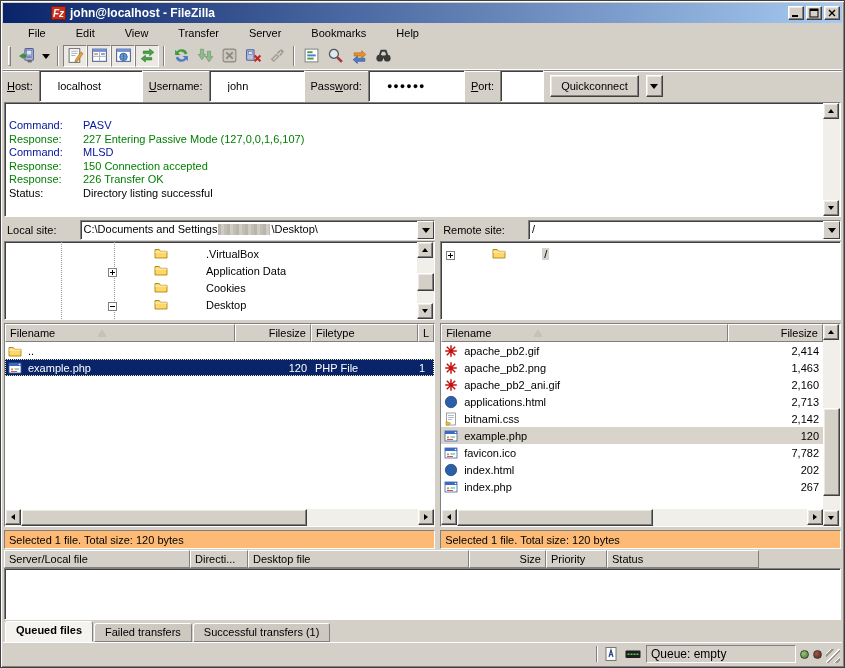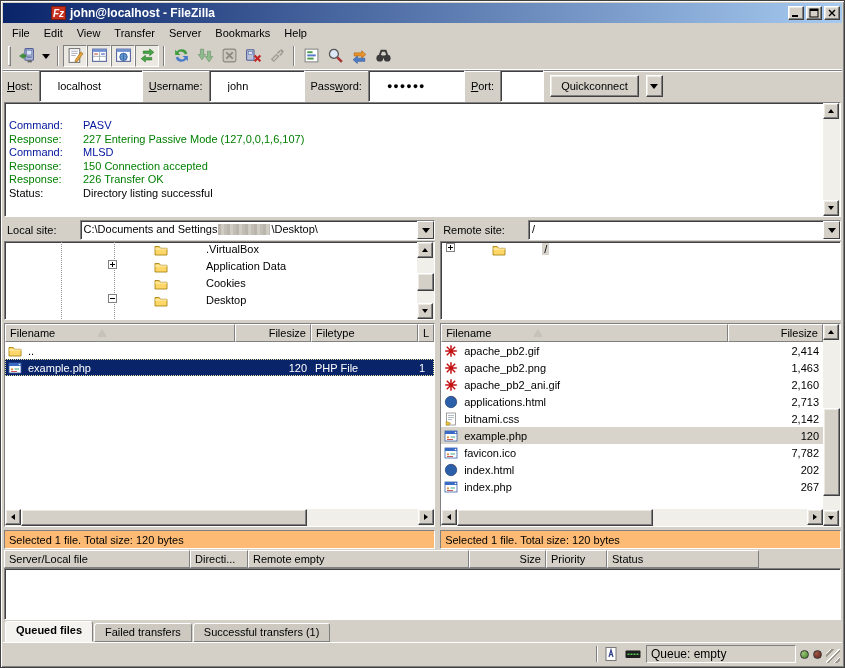--- a/index.html
+++ b/index.html
@@ -15,21 +15,21 @@
               display:flex; align-items:center; padding:0 2px; color:#fff; }
   .app-icon { width:15px; height:14px; background:#C8301E; color:#fff; font-weight:bold; font-size:10px;
               display:flex; align-items:center; justify-content:center; margin-right:4px; border:1px solid #7d1a0e; font-style:italic;margin-left:46px;}
   .title-text { font-weight:bold; font-size:12px; flex:1; white-space:nowrap; }
   .winbtn { width:16px; height:14px; background:#D4D0C8; border:1px solid; border-color:#fff #404040 #404040 #fff;
             box-shadow: inset -1px -1px 0 #808080, inset 1px 1px 0 #ece9e2;
             margin-left:2px; display:flex; align-items:center; justify-content:center; }
   .winbtn svg { width:10px; height:10px; }
 
   
-  .menubar { height:20px; flex:0 0 20px; display:flex; align-items:center; padding-left:2px; }
+  .menubar { height:20px; flex:0 0 20px; display:flex; align-items:center; padding-left:18px;gap:16px; }
   .menu-item { padding:2px 7px; }
 
   .toolbar { height:27px; flex:0 0 27px; display:flex; align-items:center; padding:1px 2px; border-bottom:1px solid #fff; }
   .grip { width:3px; height:20px; border:1px solid; border-color:#fff #808080 #808080 #fff; margin:0 3px; }
   .tsep { width:2px; height:20px; border-left:1px solid #808080; border-right:1px solid #fff; margin:0 4px; }
   .tbtn { width:24px; height:22px; display:flex; align-items:center; justify-content:center; border:1px solid transparent; }
   .tbtn svg { width:17px; height:17px; }
   .tbtn.pressed { border-color:#808080 #fff #fff #808080; background:#ECE9E2; }
   .tbtn.drop { width:15px; }
   .tri-down { width:0; height:0; border:4px solid transparent; border-top:5px solid #000; margin-top:4px; }
@@ -85,21 +85,21 @@
   .combo { flex:1; height:20px; display:flex; background:#fff; border:1px solid; border-color:#808080 #fff #fff #808080;
            box-shadow: inset 1px 1px 0 #404040; }
   .combo-text { flex:1; padding:2px 3px; white-space:nowrap; overflow:hidden; }
   .combo-btn { width:17px; background:#D4D0C8; border:1px solid; border-color:#fff #404040 #404040 #fff;
                display:flex; align-items:center; justify-content:center; }
   .redacted { display:inline-block; width:52px; height:11px; vertical-align:-2px; margin:0 1px;
               background:repeating-linear-gradient(90deg,#b9b5ac 0 3px,#cfccc4 3px 6px,#c2beb5 6px 9px); }
 
   .tree-frame { flex:0 0 79px; display:flex; overflow:hidden; }
   .tree-body { flex:1; position:relative; overflow:hidden; padding-top:1px; }
-  .tree-row { height:17px; display:flex; align-items:flex-start; position:relative;gap:33px; }
+  .tree-row { height:17px; display:flex; align-items:flex-end; position:relative;gap:33px; }
   .tree-row .t-label { padding:0 2px; }
   .tree-row .t-label.sel { background:#D8D4CB; }
   .expander { width:9px; height:9px; flex:0 0 9px; border:1px solid #808080; background:#fff; position:relative; margin-right:3px; }
   .expander::before, .expander::after { content:""; position:absolute; background:#000; }
   .expander.plus::before, .expander.minus::before { left:1px; right:1px; top:3px; height:1px; }
   .expander.plus::after { top:1px; bottom:1px; left:3px; width:1px; }
   .expander.none { visibility:hidden; }
   .guide { position:absolute; top:0; bottom:0; border-left:1px dotted #9a9a9a; }
   .ficon { width:15px; height:14px; flex:0 0 15px; margin-right:3px; display:flex; align-items:center; justify-content:center; }
   .ficon svg { width:14px; height:14px; }
@@ -705,21 +705,21 @@
       </div>
       <div style="flex:0 0 3px"></div>
       <div class="statusline">Selected 1 file. Total size: 120 bytes</div>
     </div>
   </div>
 
   <div class="queue-hdr">
 
   <span class="hcell">Server/Local file</span>
       <span class="hcell">Directi...</span>
-      <span class="hcell">Remote empty</span>
+      <span class="hcell">Desktop file</span>
       <span class="hcell">Size</span>
       <span class="hcell">Priority</span>
       <span class="hcell">Status</span>
     </div>
 
   <div class="queue-body frame3d"></div>
 
   <div class="tabsbar">
 
   <span class="tab active">Queued files</span>

